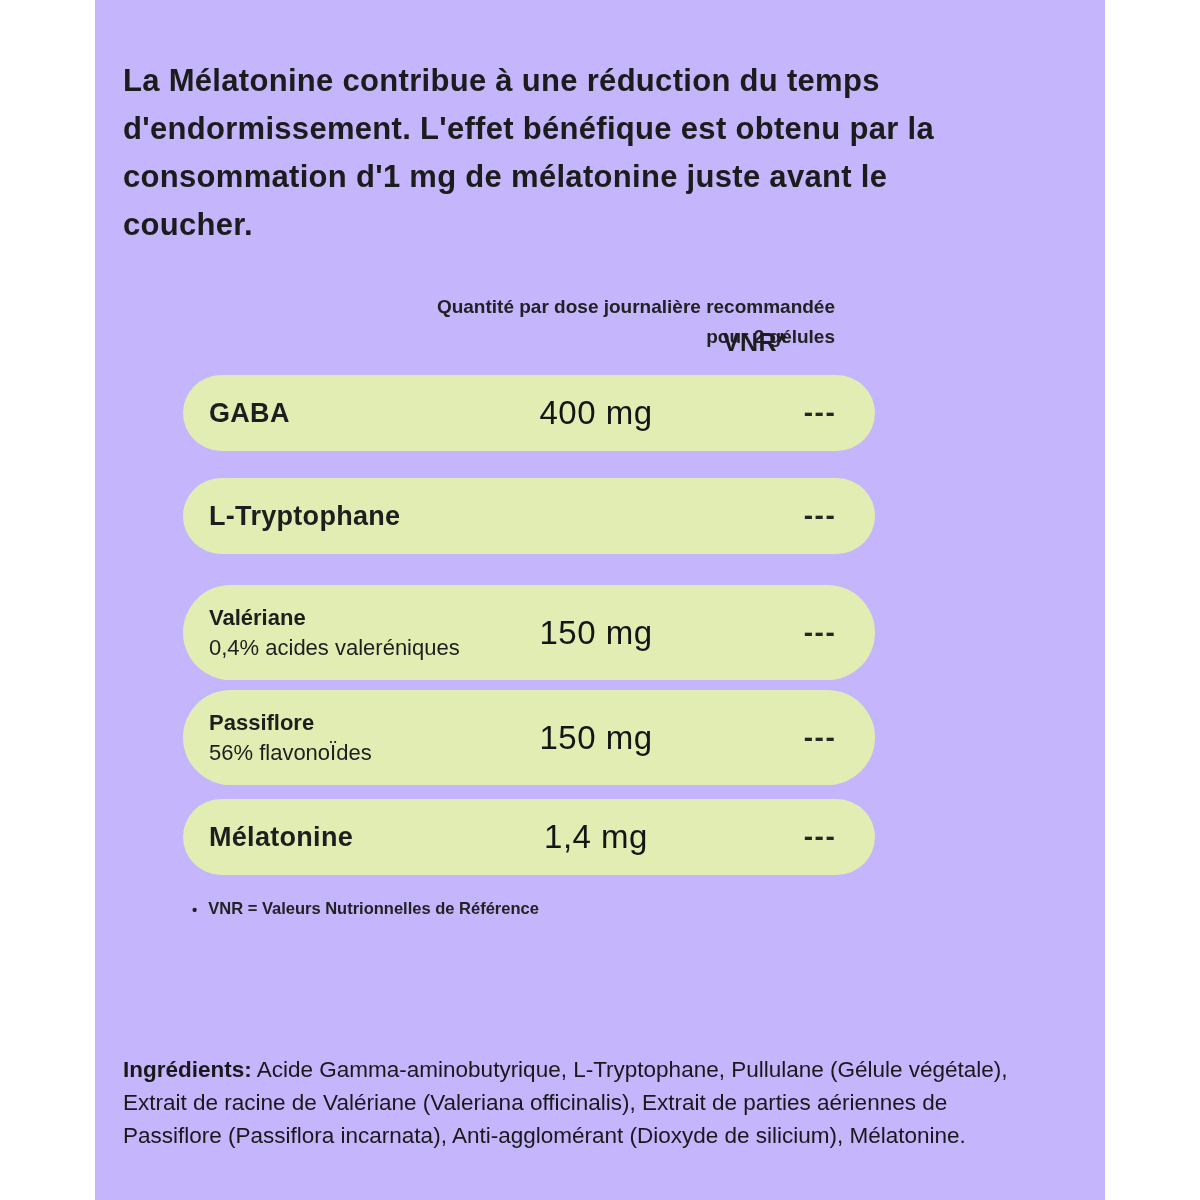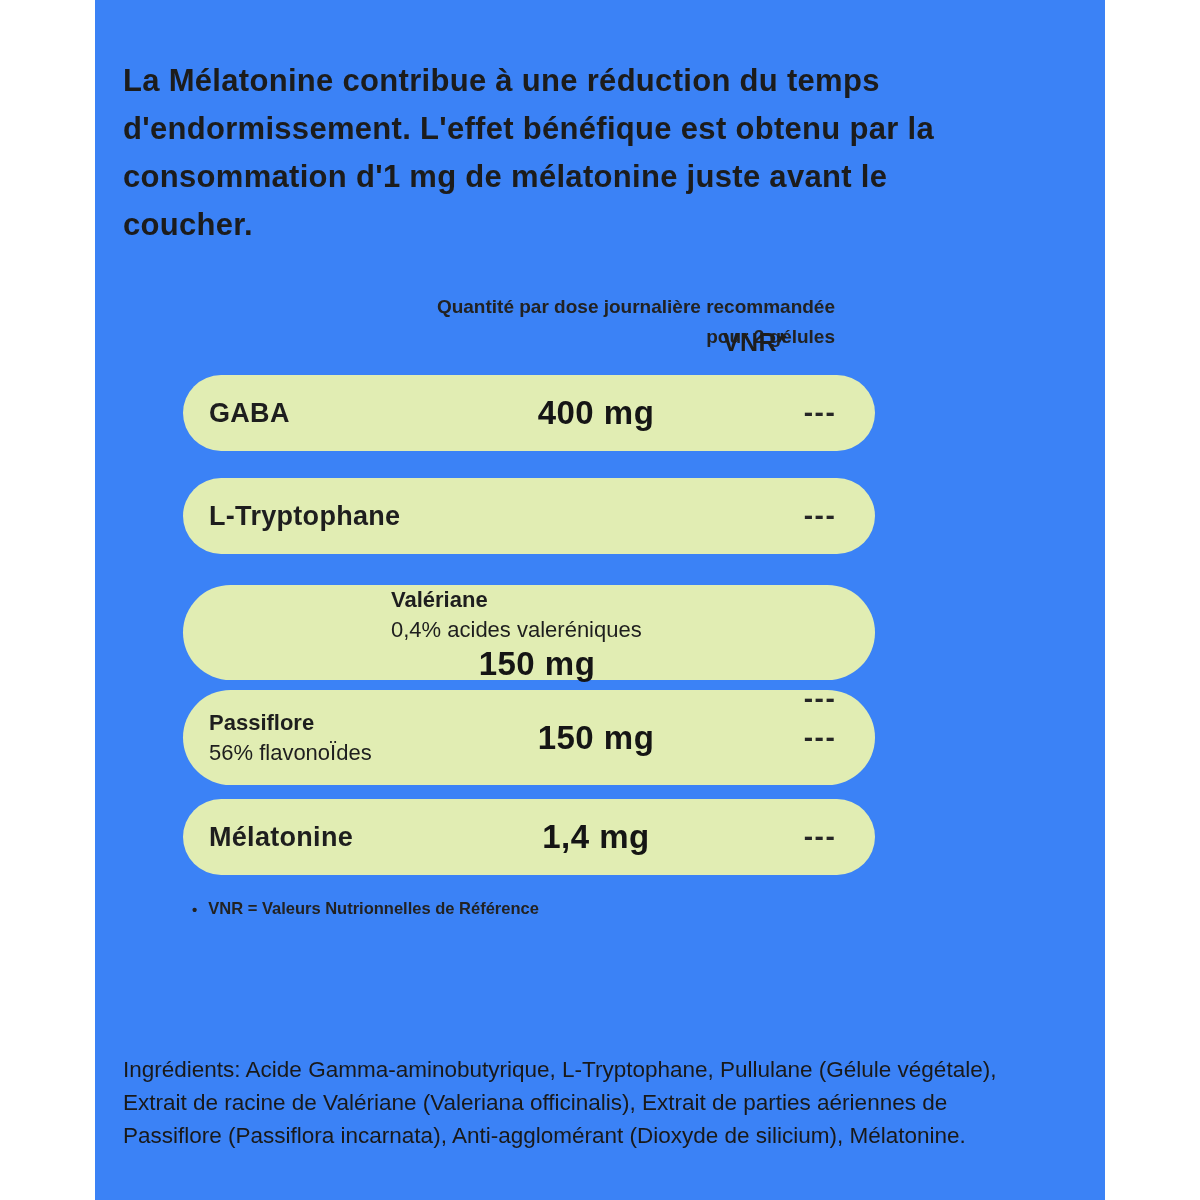--- a/index.html
+++ b/index.html
@@ -7,21 +7,21 @@
     width: 1200px; height: 1200px;
     background: #ffffff;
     font-family: "Liberation Sans", "DejaVu Sans", sans-serif;
     color: #1d1d1d;
     position: relative;
     overflow: hidden;
   }
   .panel {
     position: absolute; left: 95px; top: 0;
     width: 1010px; height: 1200px;
-    background: #3b82f6;
+    background: #c4b5fd;
   }
   .intro {
     position: absolute; top: 26px; left: 28px;
     width: 820px;
     font-size: 31px; line-height: 48px;
     font-weight: 600; letter-spacing: 0.3px;
     color: #1c1c1c;
   }
   .qty-header {
     position: absolute; top: 292px; left: 140px;
@@ -42,60 +42,60 @@
   .pill {
     box-sizing: border-box;
     display: flex; align-items: center;
     width: 692px; height: 76px;
     padding: 0 10px 0 26px;
     background: #e1edb3;
     border-radius: 48px;
   }
   .pill.two-line { height: 95px; }
   .pill.mt-27 { margin-top: 27px; }
-  .pill.mt-31 { margin-top: 31px; flex-direction: column; }
+  .pill.mt-31 { margin-top: 31px; }
   .pill.mt-10 { margin-top: 10px; justify-content: space-between; }
   .pill.mt-14 { margin-top: 14px; }
   .name {
     width: 292px; flex-shrink: 0;
     font-size: 27px; font-weight: 600; color: #1e1e1e;
     letter-spacing: 0.3px;
   }
   .name-block { width: 292px; flex-shrink: 0; }
   .name-main {
     display: block; font-size: 22px; line-height: 30px;
     font-weight: 600; color: #1e1e1e; white-space: nowrap;
   }
   .name-sub {
     display: block; font-size: 22px; line-height: 30px;
     font-weight: 500; color: #1e1e1e; white-space: nowrap;
   }
   .amount {
     width: 190px; text-align: center;
-    font-size: 33px; font-weight: 700; letter-spacing: 0.5px;
+    font-size: 33px; font-weight: 400; letter-spacing: 0.5px;
     color: #151515;
   }
   .vnr-val {
     margin-left: auto; width: 90px; text-align: center;
     font-size: 28px; font-weight: 700; letter-spacing: 1.5px;
     color: #262626;
   }
   .footnote {
     position: absolute; top: 899px; left: 97px;
     display: flex; align-items: flex-start; gap: 11px;
     font-size: 16.5px; font-weight: 700; color: #222222;
   }
   .footnote-bullet { font-size: 15px; line-height: 20px; margin-top: 1px; }
   .ingredients {
     position: absolute; top: 1030px; left: 28px;
     width: 920px;
     font-size: 22.5px; line-height: 33px;
     font-weight: 500; color: #191919;
   }
-  .ingredients-label { font-weight: 400; }
+  .ingredients-label { font-weight: 700; }
 </style>
 </head>
 <body>
 
 <div class="panel">
 
   <p class="intro">La Mélatonine contribue à une réduction du temps d'endormissement. L'effet bénéfique est obtenu par la consommation d'1 mg de mélatonine juste avant le coucher.</p>
 
   <div class="qty-header">
     <span>Quantité par dose journalière recommandée</span><br>

